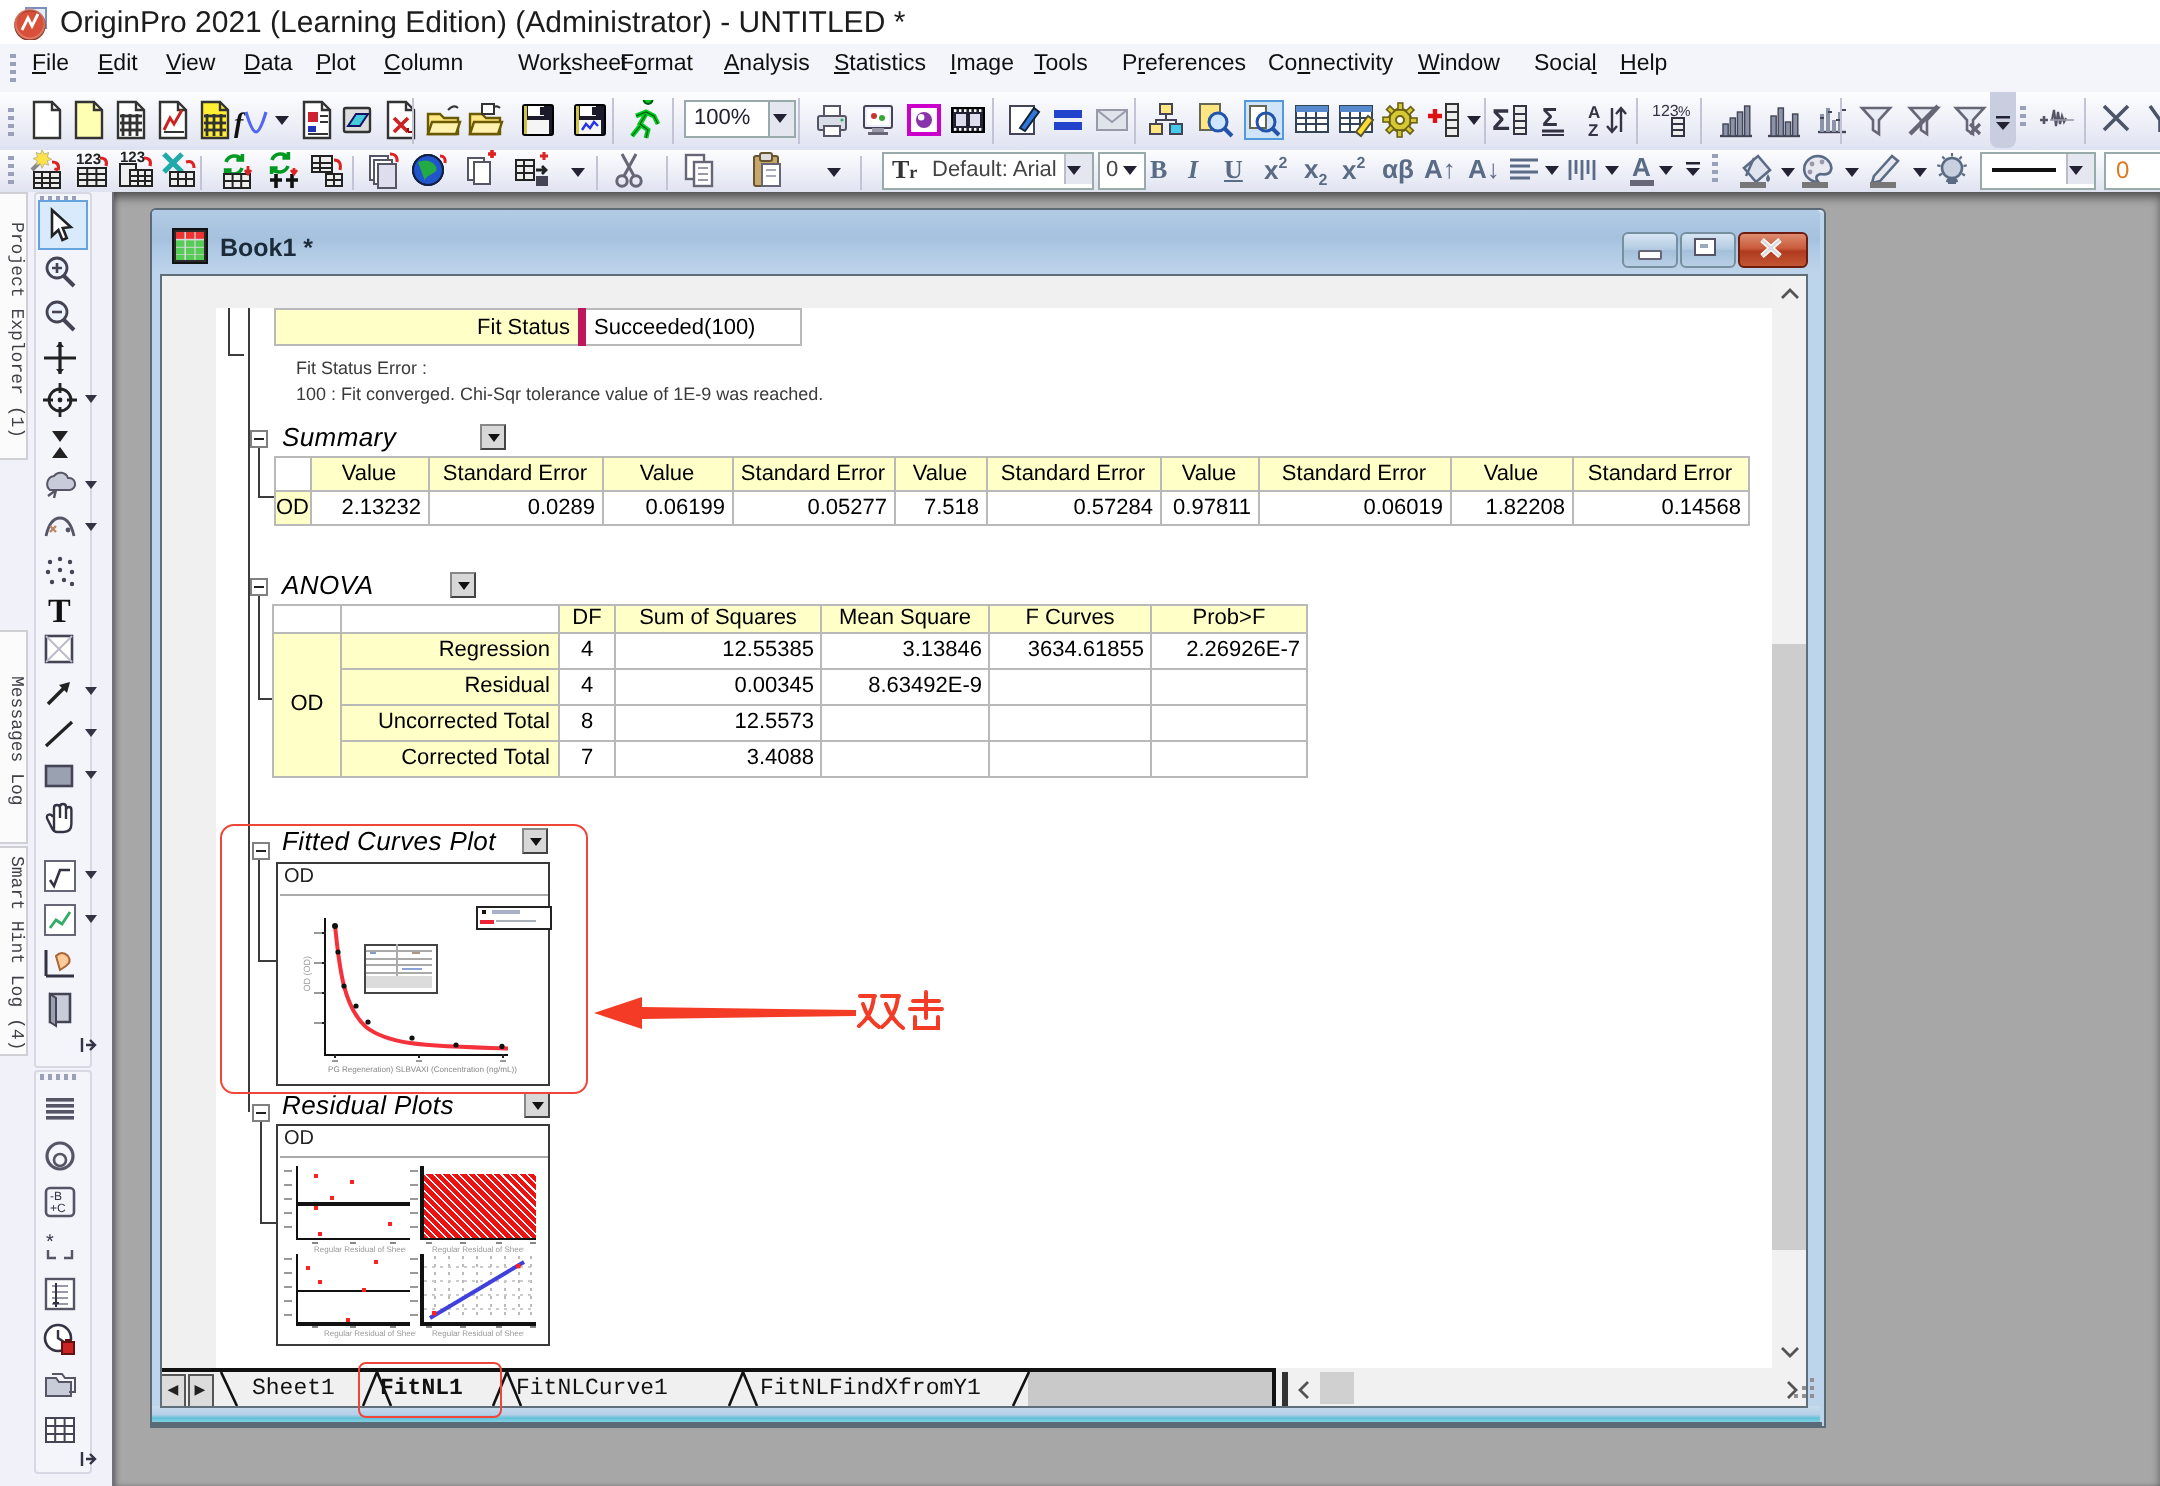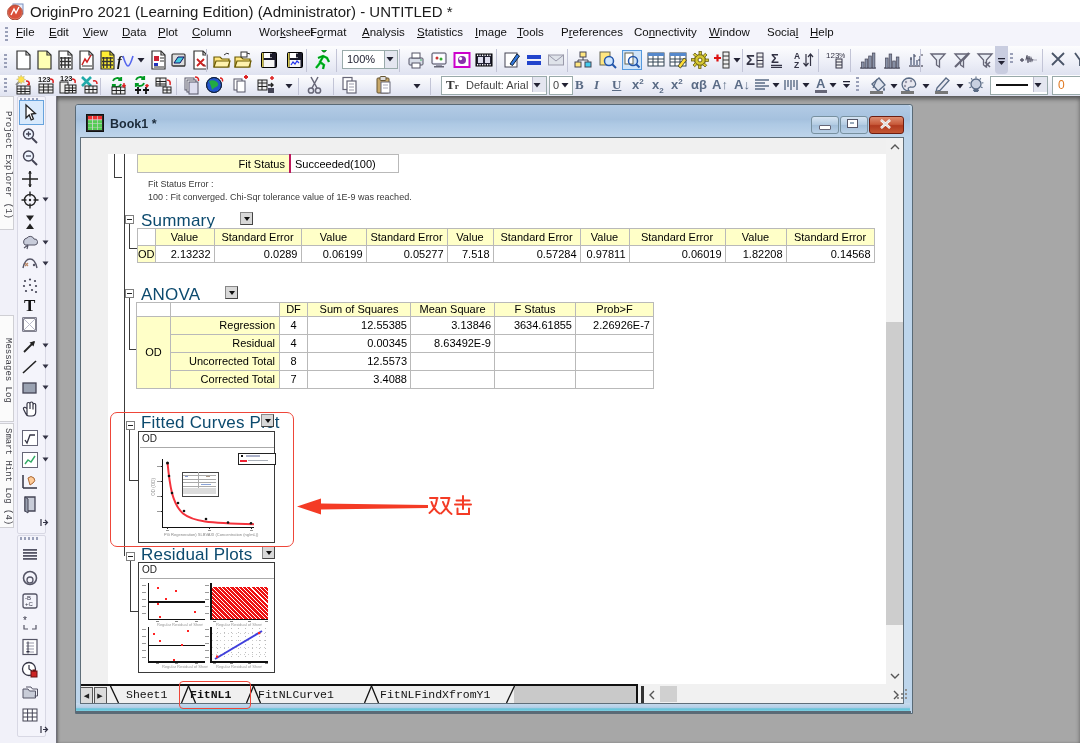--- a/index.html
+++ b/index.html
@@ -28,21 +28,21 @@
  background:linear-gradient(#b3cbe5,#a5c1de 45%,#aec9e4 60%,#bed4ea)}
 .wbtn{position:absolute;top:116px;height:16px;border-radius:3px;border:1px solid #77909f;
  background:linear-gradient(#d7e5f3,#b2cbe2 48%,#a3bfda 52%,#b9d0e6)}
 .wclose{background:linear-gradient(#dd8c70,#c85a3a 46%,#b13a1f 54%,#c35633);border-color:#6d1d10}
 .wcontent{left:81px;top:138px;width:823px;height:565px;background:#f0f0f0}
 .page{left:108px;top:154px;width:778px;height:530px;background:#ffffff}
 .treeline{position:absolute;background:#3c3c3c}
 .minusbox{position:absolute;width:9px;height:9px;border:1px solid #808080;background:#fff;
  box-sizing:border-box}
 .minusbox::after{content:"";position:absolute;left:1px;right:1px;top:3px;height:1px;background:#222}
-.sechead{position:absolute;font-size:17px;color:#0c4a6e;letter-spacing:0.2px}
+.sechead{position:absolute;font-size:13px;font-style:italic;color:#000000;letter-spacing:0.2px}
 .ddbtn{position:absolute;width:13px;height:13px;background:#d8d8d8;border:1px solid #888;
  border-right-color:#444;border-bottom-color:#444;box-sizing:border-box}
 .ddbtn::after{content:"";position:absolute;left:2.5px;top:4px;border:3.5px solid transparent;border-top:4.5px solid #111}
 table.rpt{position:absolute;border-collapse:collapse;table-layout:fixed;font-size:11px;color:#000}
 table.rpt td{border:1px solid #b9b9b9;padding:0 3px 0 0;overflow:hidden;white-space:nowrap}
 table.rpt .y{background:#ffffc8}
 table.rpt .c{text-align:center;padding:0}
 table.rpt .r{text-align:right}
 .note{position:absolute;color:#2a2ad8;font-size:9.5px}
 .smalltxt{position:absolute;color:#3a3a3a;font-size:9px}
@@ -770,21 +770,21 @@
 <span class="sechead" style="left:141px;top:285px">ANOVA</span>
 <div class="ddbtn" style="left:225px;top:286px"></div>
 <span class="sechead" style="left:141px;top:413px">Fitted Curves Plot</span>
 <div class="ddbtn" style="left:261px;top:414px"></div>
 <span class="sechead" style="left:141px;top:545px">Residual Plots</span>
 <div class="ddbtn" style="left:262px;top:546px"></div>
 <table class="rpt" style="left:137px;top:154px;border:1.2px solid #2a2a2a">
 <tbody>
         <tr style="height:18px">
           <td class="y r" style="width:147px;padding-right:4px">Fit Status</td>
-<td style="width:100px;padding-left:4px;border-left:2px solid #be185d">Succeeded(100)</td>
+<td style="width:100px;padding-left:4px;border-left:4px solid #be185d">Succeeded(100)</td>
         </tr>
       </tbody>
     </table>
 <span class="smalltxt" style="left:148px;top:179px">Fit Status Error :</span>
 <span class="smalltxt" style="left:148px;top:192px">100 : Fit converged. Chi-Sqr tolerance value of 1E-9 was reached.</span>
 <table class="rpt" style="left:137px;top:228px;border:1.2px solid #2a2a2a">
 <tbody>
 <tr style="height:16.5px">
           <td></td>
 <td class="y c" style="width:58px">Value</td>
@@ -814,21 +814,21 @@
       </tbody>
     </table>
 <table class="rpt" style="left:136px;top:302px;border:1.2px solid #2a2a2a">
 <tbody>
         <tr style="height:13.5px">
           <td style="width:30px"></td>
           <td style="width:105px"></td>
 <td class="y c" style="width:27px">DF</td>
           <td class="y c" style="width:102px">Sum of Squares</td>
 <td class="y c" style="width:83px">Mean Square</td>
-          <td class="y c" style="width:80px">F Status</td>
+          <td class="y c" style="width:80px">F Curves</td>
 <td class="y c" style="width:77px">Prob&gt;F</td>
         </tr>
 <tr style="height:18px">
           <td class="y c" rowspan="4" style="vertical-align:middle;text-align:center">OD</td>
 <td class="y r" style="padding-right:4px">Regression</td>
           <td class="c">4</td>
           <td class="r">12.55385</td>
           <td class="r">3.13846</td>
           <td class="r">3634.61855</td>
           <td class="r">2.26926E-7</td>

